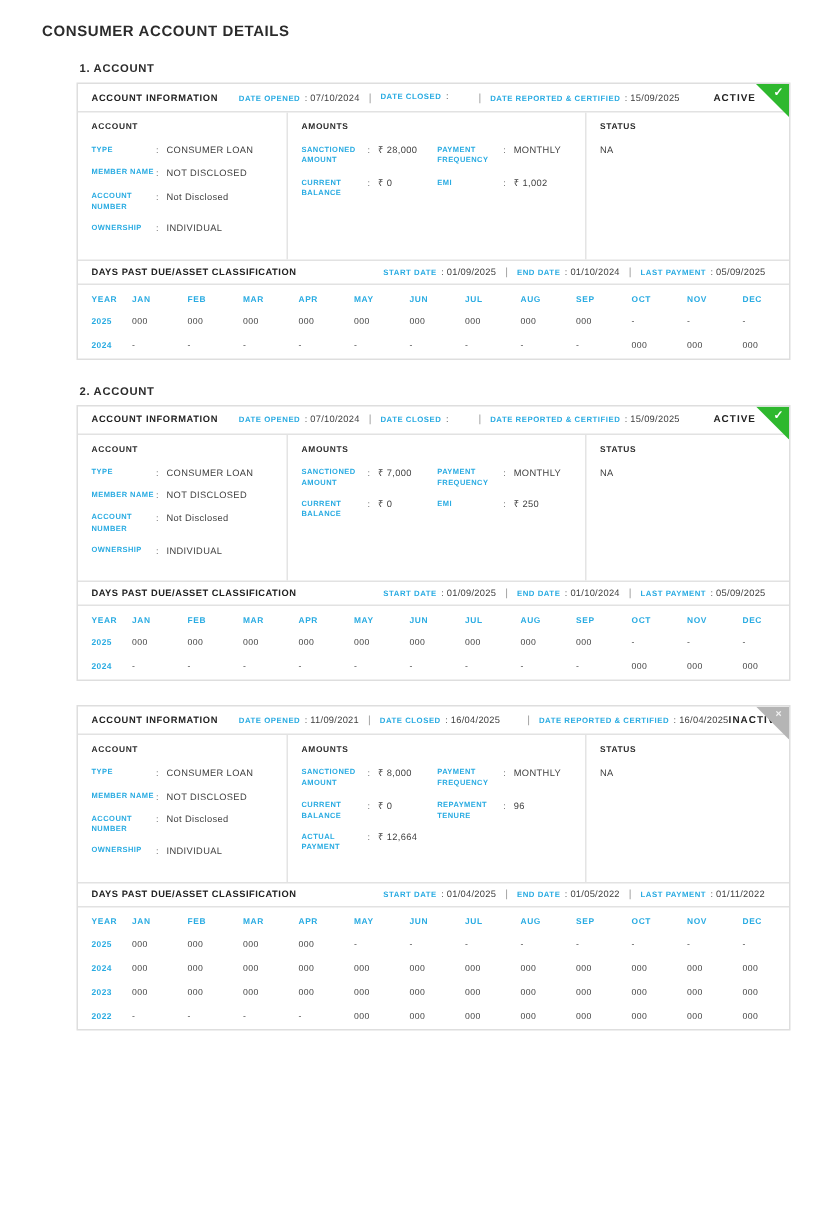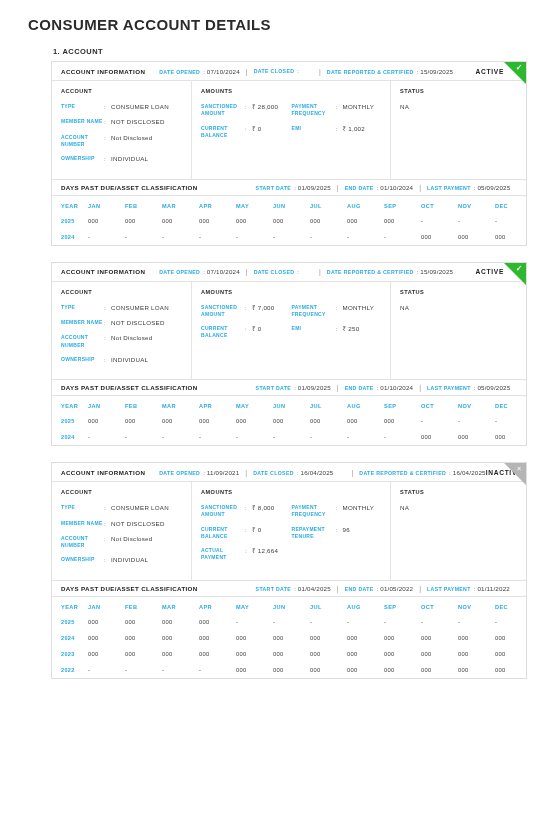--- a/index.html
+++ b/index.html
@@ -7,21 +7,21 @@
     width: 553px;
     background: #ffffff;
     font-family: "Liberation Sans", sans-serif;
     color: #3a3a3a;
   }
   body { padding: 0 0 60px 0; }
 
   .page { width: 553px; padding: 10px 26px 0 26px; }
 
   .page-title {
-    font-size: 15px;
+    font-size: 10px;
     font-weight: bold;
     letter-spacing: 0.4px;
     color: #2b2b2b;
     margin: 6px 0 14px 2px;
   }
 
   .acct-block { margin-bottom: 16px; padding-left: 25px; }
 
   .acct-heading {
     font-size: 7.5px;
@@ -350,20 +350,21 @@
                 <td class="dash">-</td>
                 <td>000</td>
                 <td>000</td>
                 <td>000</td>
               </tr>
             </tbody>
           </table>
         </div>
       </div>
       <div class="acct-block">
+        <div class="acct-heading">2. ACCOUNT</div>
         <div class="card">
           <div class="card-head">
             <span class="head-title">ACCOUNT INFORMATION</span>
             <span class="pipe" style="visibility:hidden">|</span>
             <div class="head-field">
               <span class="hf-label">DATE OPENED</span>
               <span class="hf-sep">:</span>
               <span class="hf-val">07/10/2024</span>
             </div>
             <span class="pipe">|</span>

